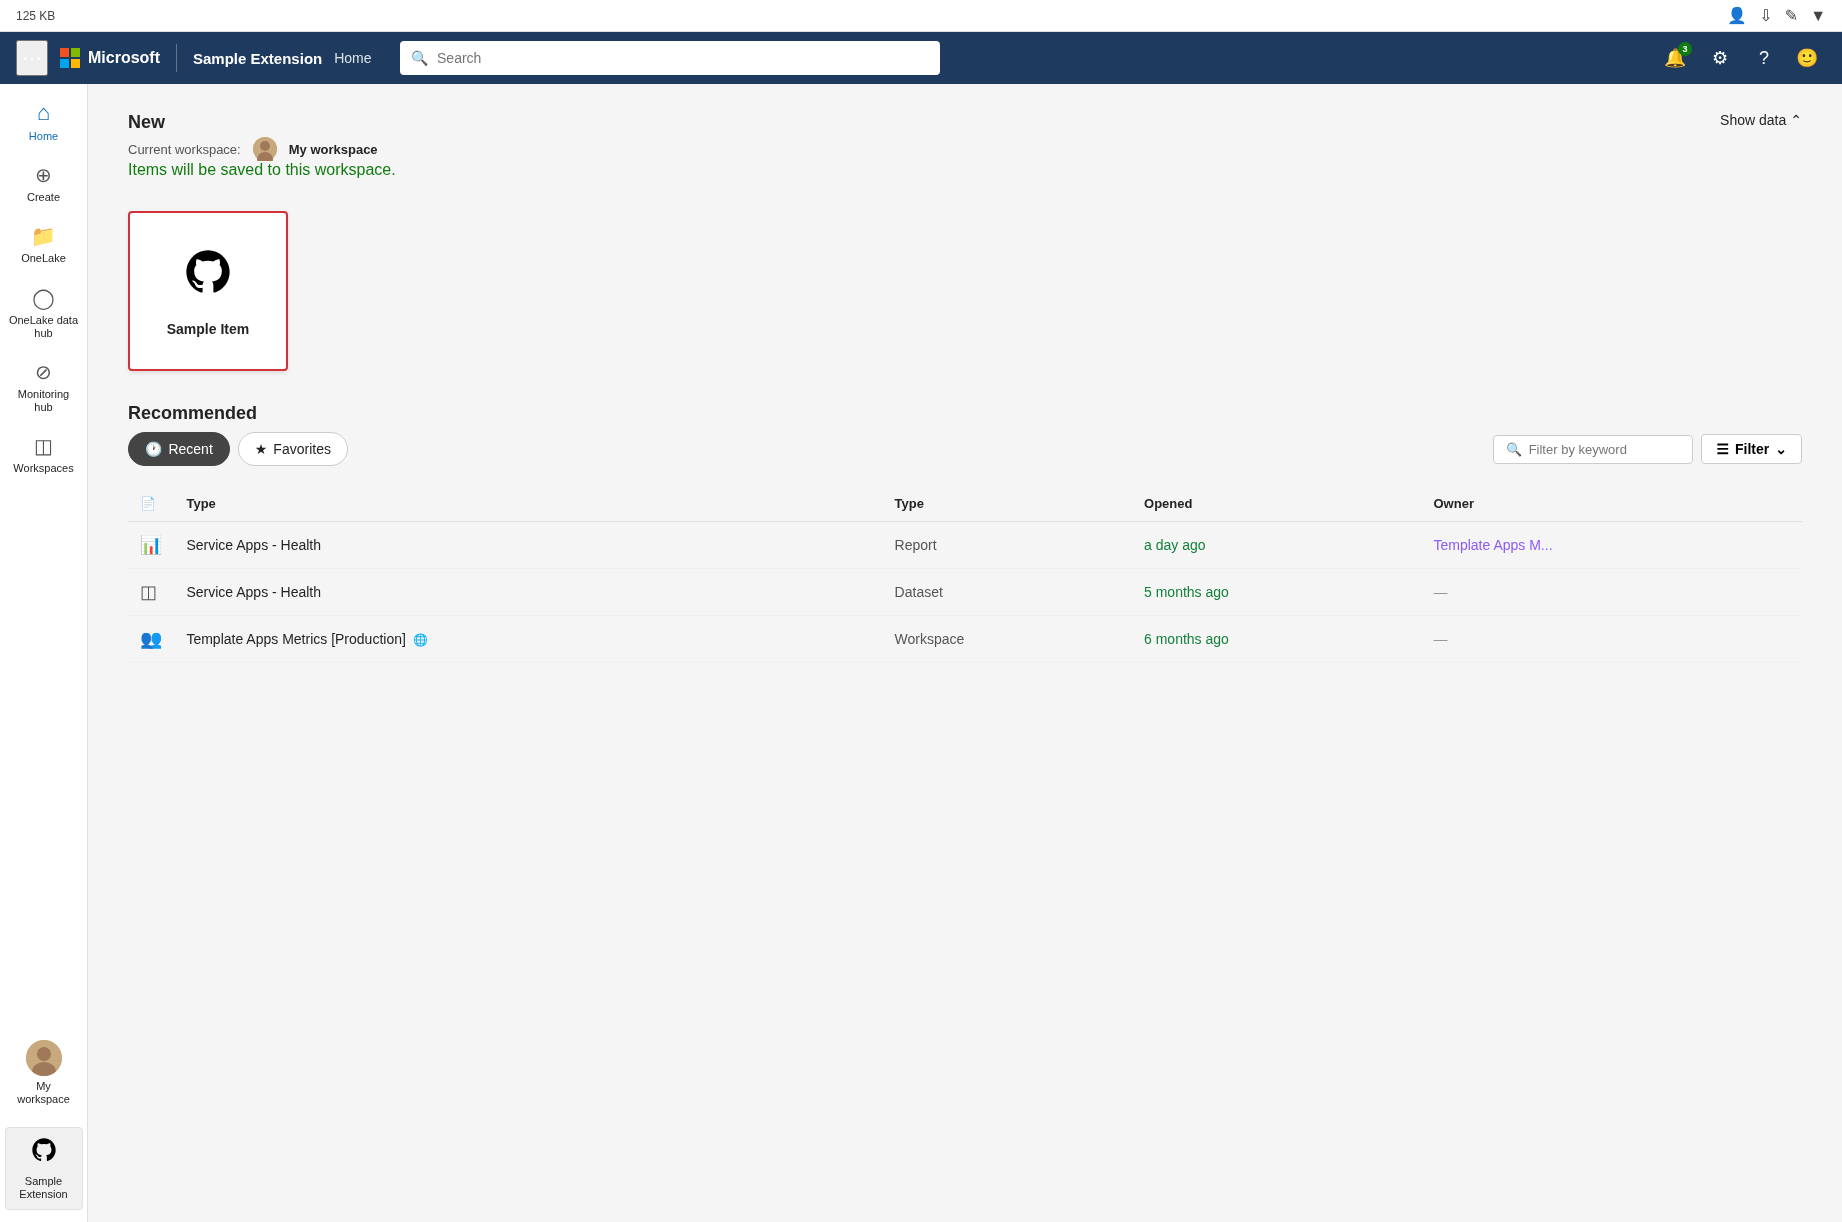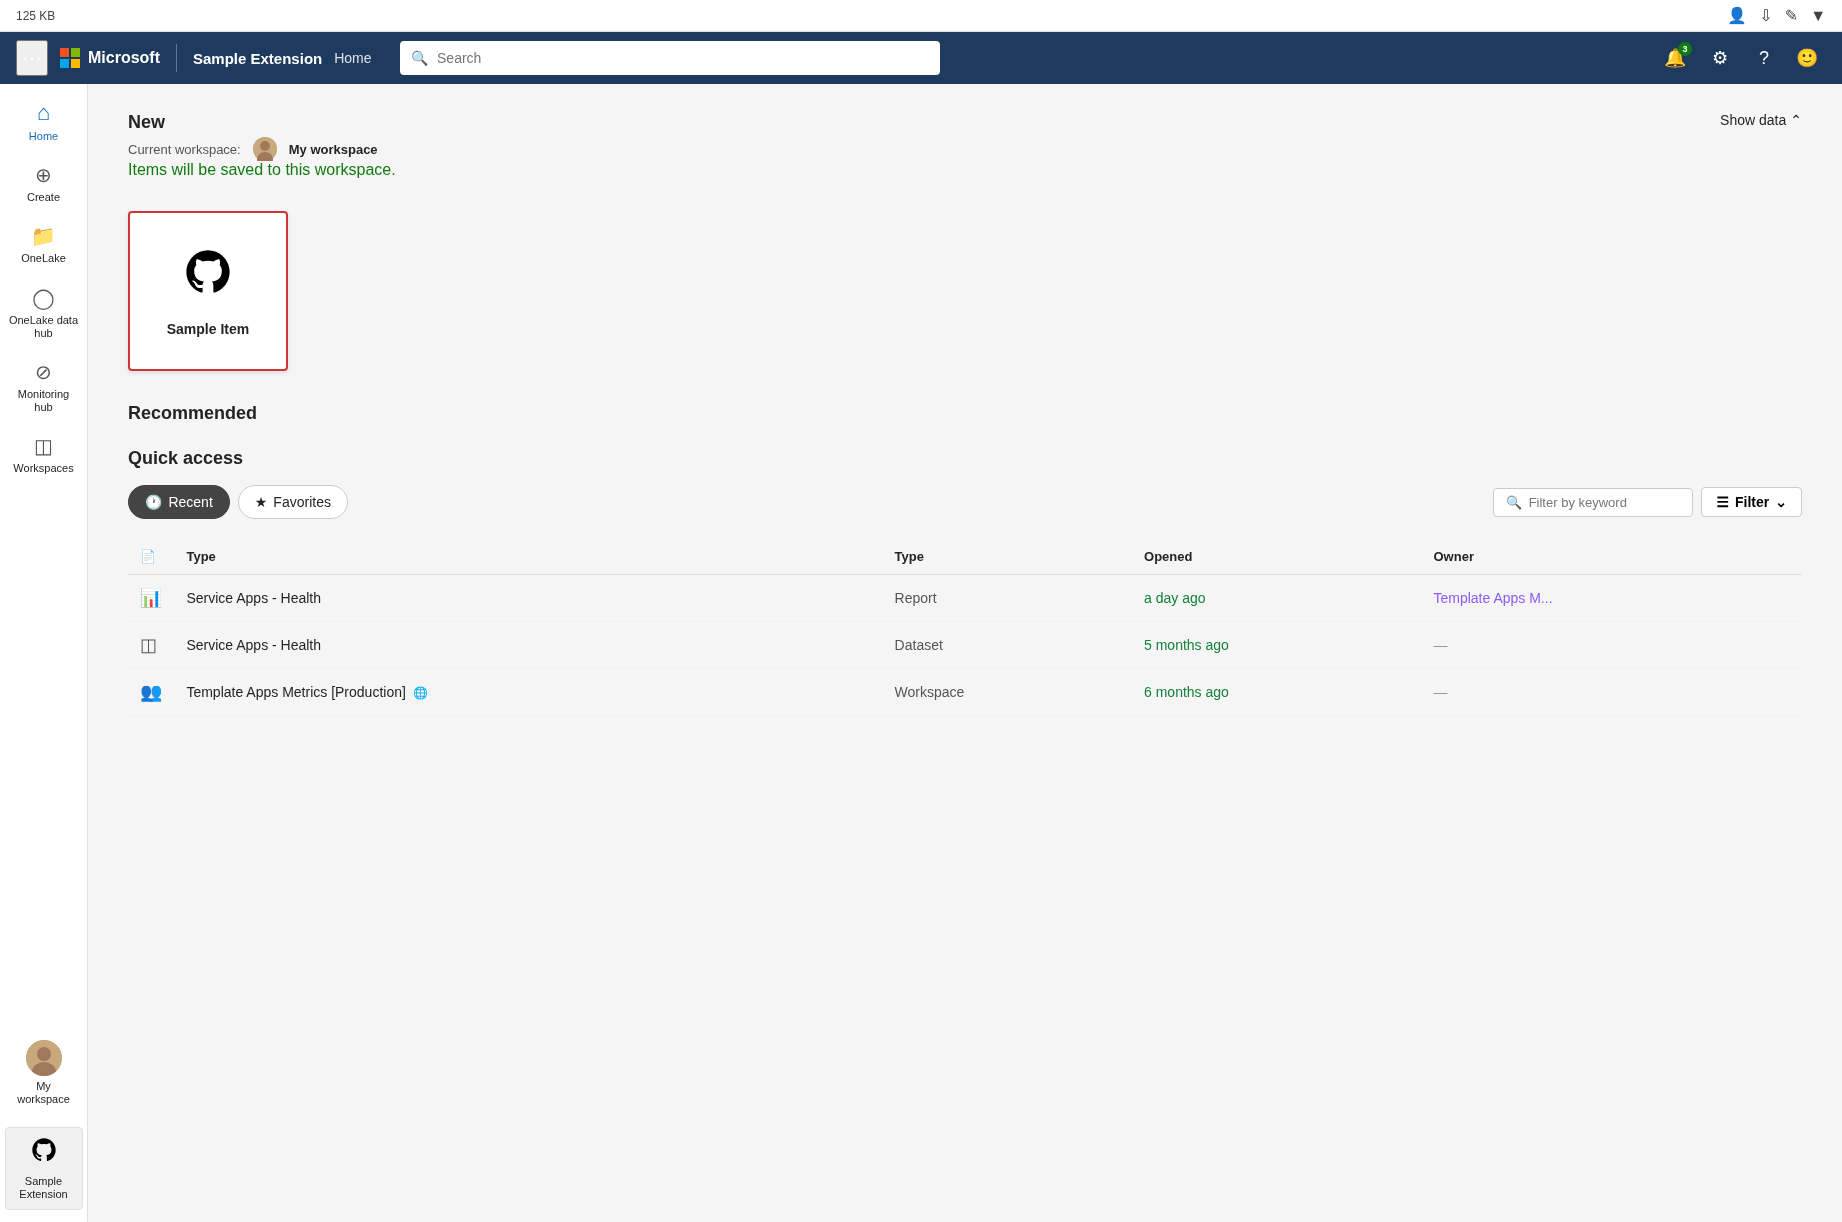--- a/index.html
+++ b/index.html
@@ -299,21 +299,20 @@
         </span>
         <span class="sample-card-label">Sample Item</span>
       </div>
     </div>
 
     <div class="section-divider">
       <div class="section-title">Recommended</div>
     </div>
 
     <div>
-      <div class="quick-access-header">Quick access</div>
 
       <div class="quick-access-tabs">
         <div class="tabs-left">
           <button class="tab-btn active">
             <span>🕐</span>
             <span>Recent</span>
           </button>
           <button class="tab-btn">
             <span>★</span>
             <span>Favorites</span>

